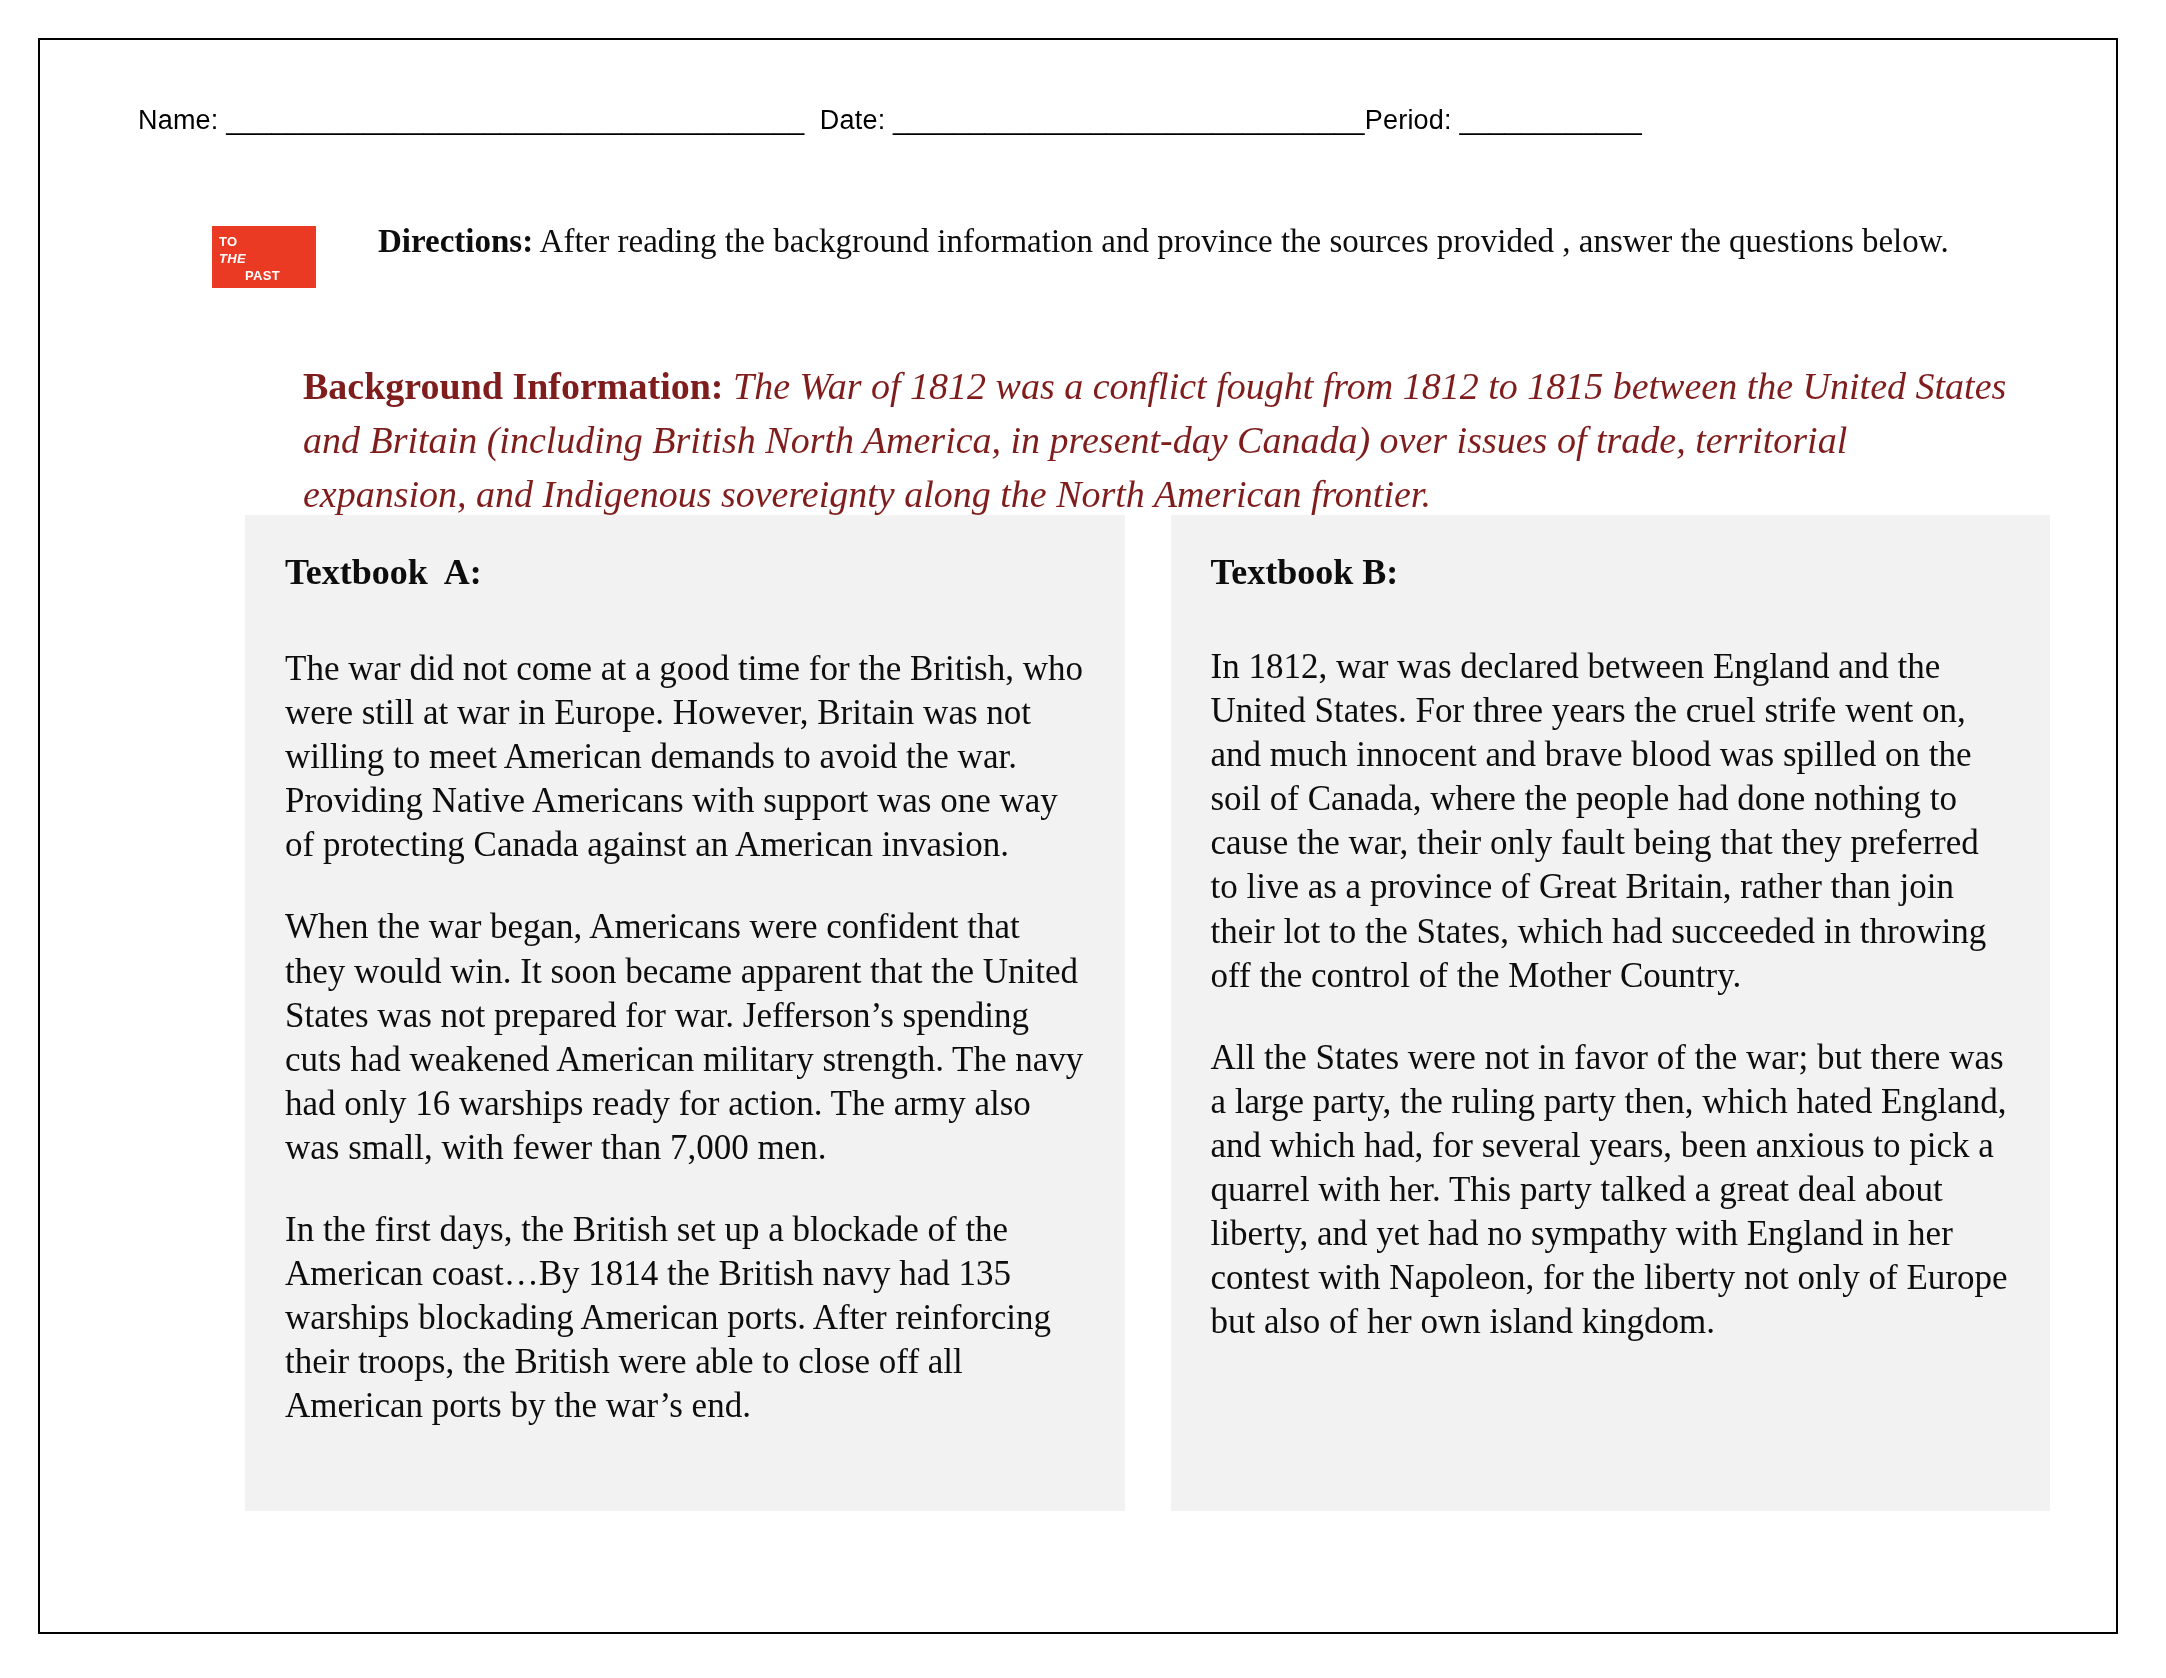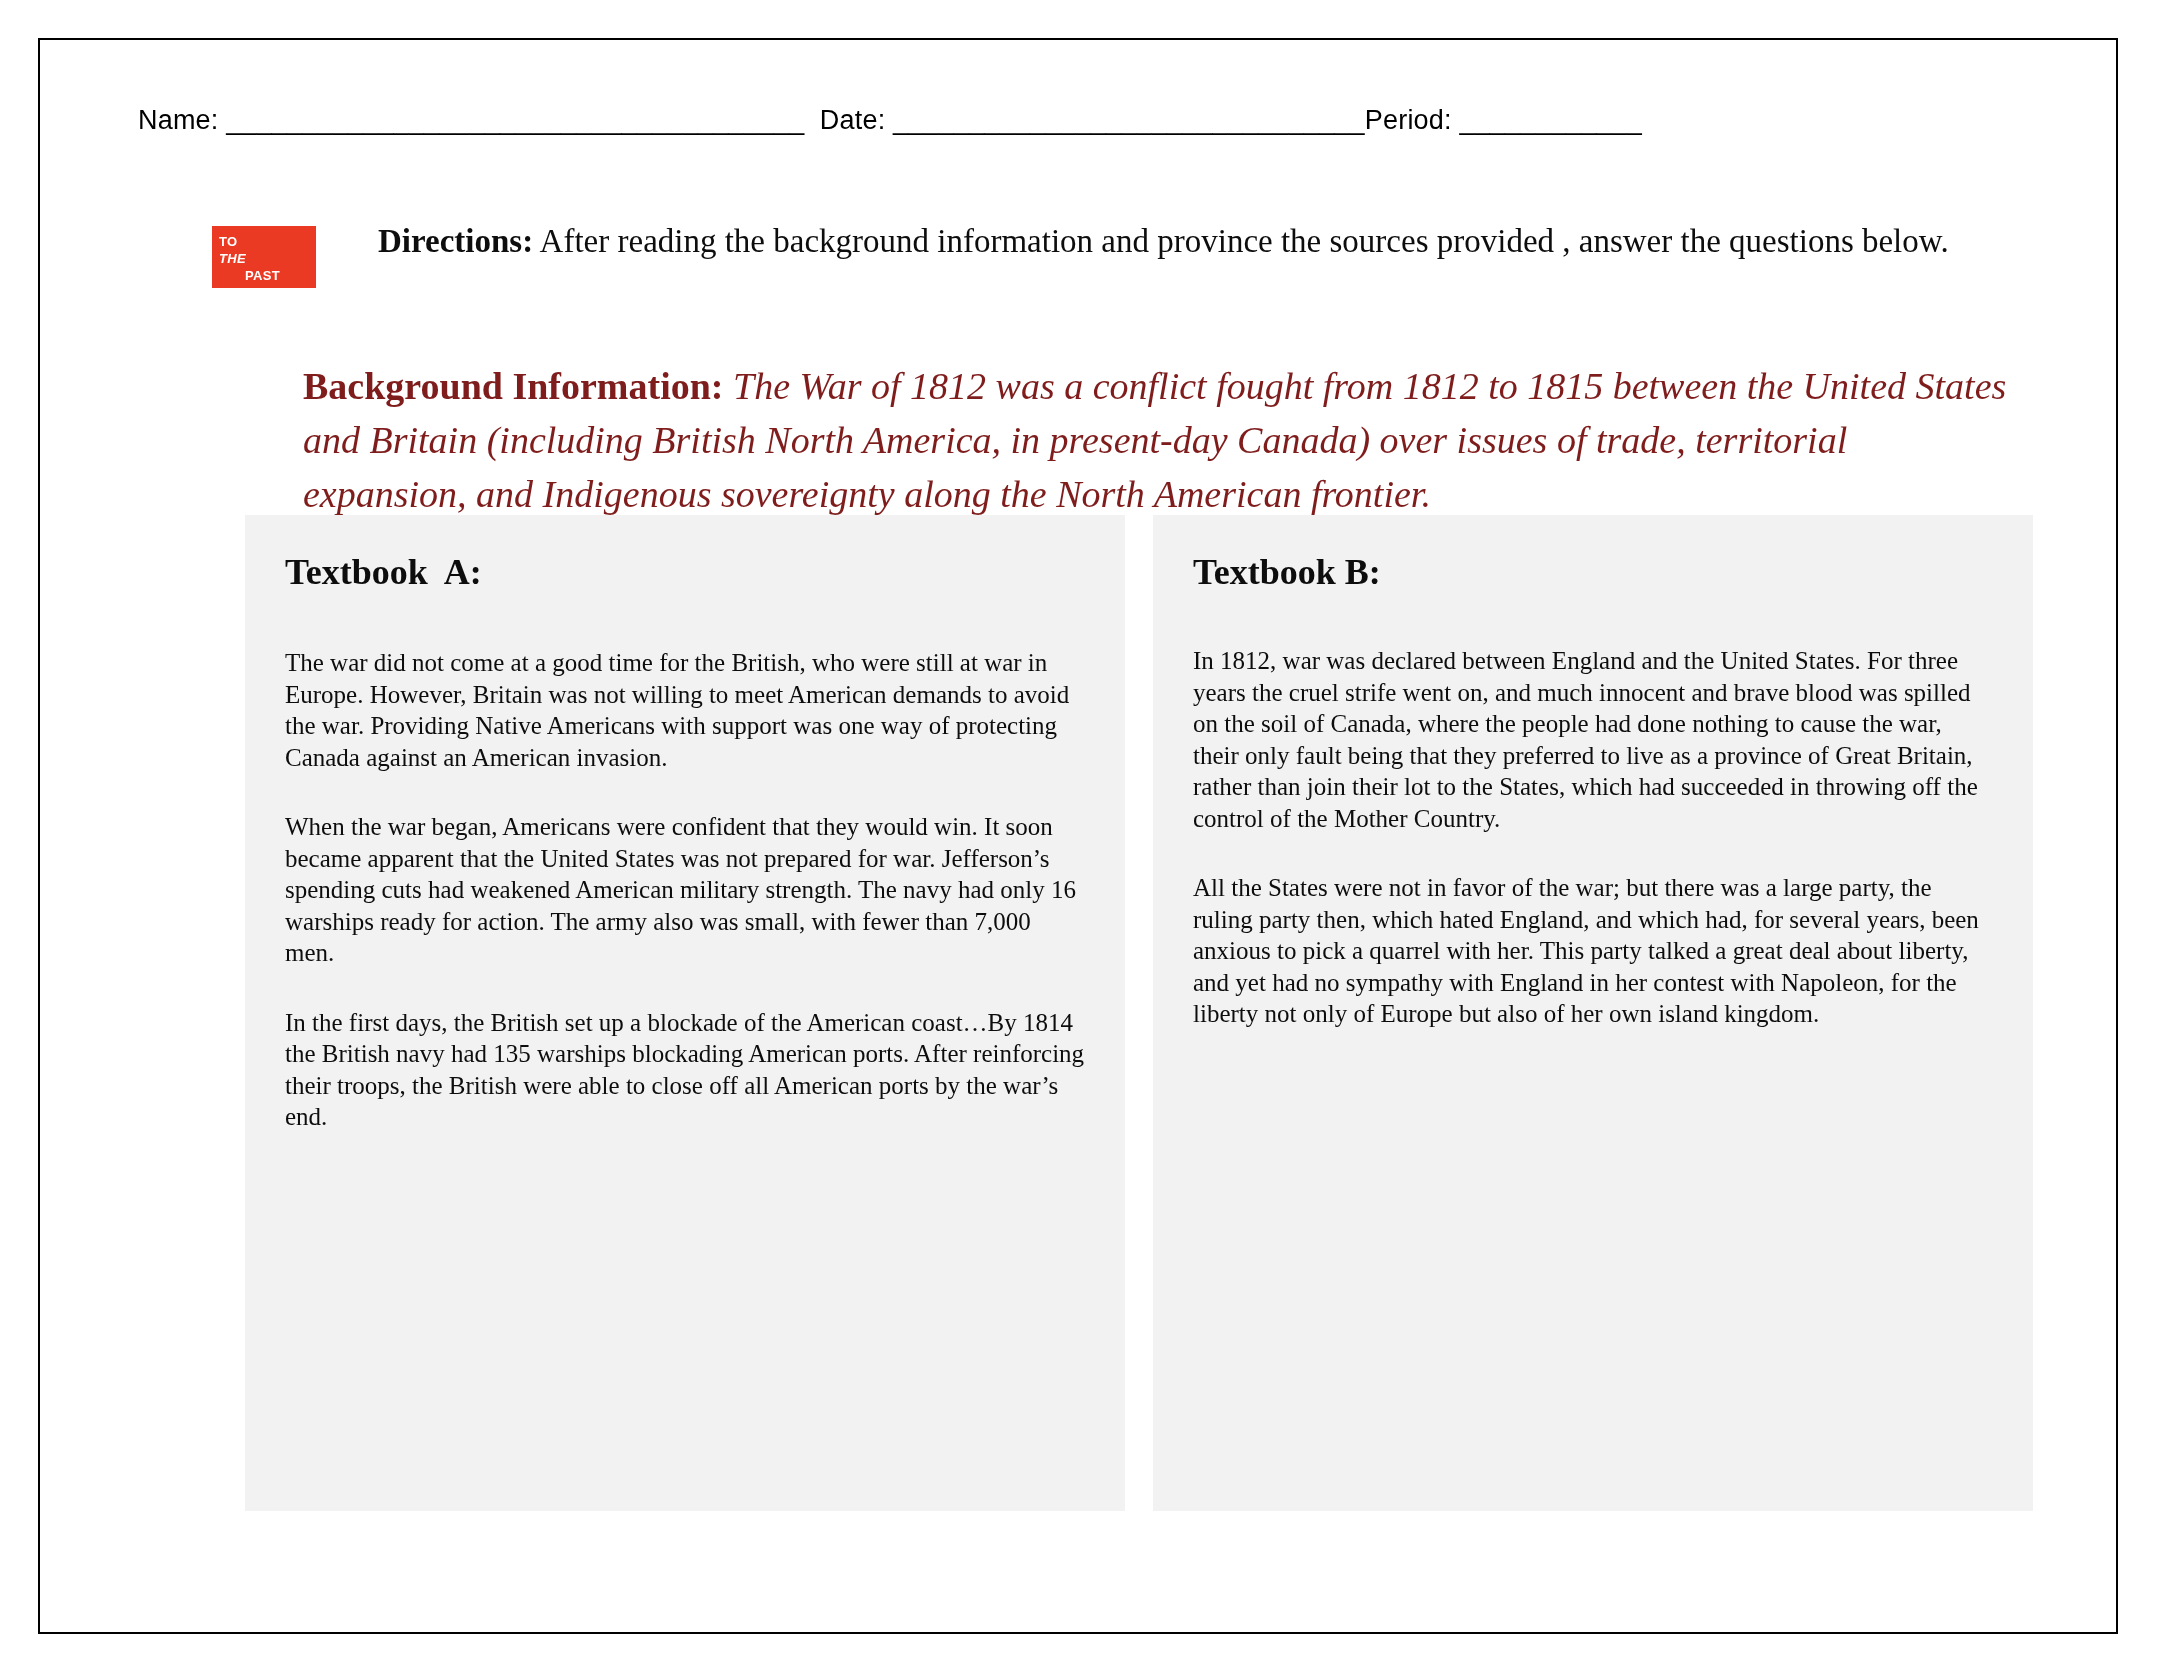--- a/index.html
+++ b/index.html
@@ -98,40 +98,40 @@
     font-style: italic;
   }
 
   
   .panels {
     position: absolute;
     left: 205px;
     top: 475px;
     width: 1805px;
     display: flex;
-    gap: 28px;
+    gap: 46px;
   }
   .panel {
     background: #f2f2f2;
     box-sizing: border-box;
     padding: 36px 40px 46px 40px;
     width: 880px;
   }
   .panel.a { height: 996px; }
   .panel.b { height: 996px; }
   .panel-title {
     font-size: 36px;
     font-weight: bold;
     color: #0d0d0d;
     margin: 0 0 54px 0;
     white-space: pre;
   }
   .panel p {
     margin: 0 0 38px 0;
-    font-size: 25px;
+    font-size: 35px;
     line-height: 1.26;
     color: #0d0d0d;
   }
   .panel p:last-child { margin-bottom: 0; }
   .panel.b .panel-title { margin-bottom: 52px; }
 </style>
 </head>
 <body>
 
 <div class="page">

